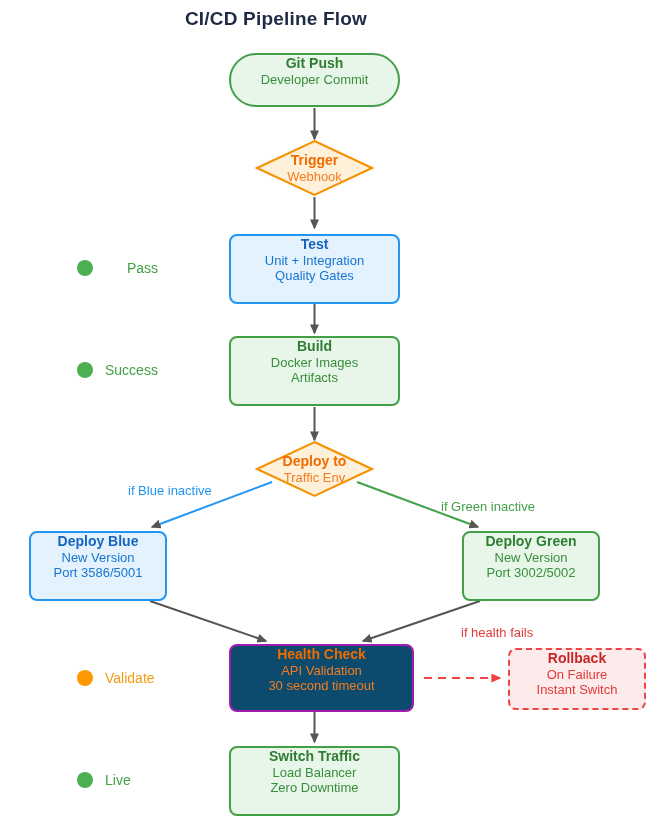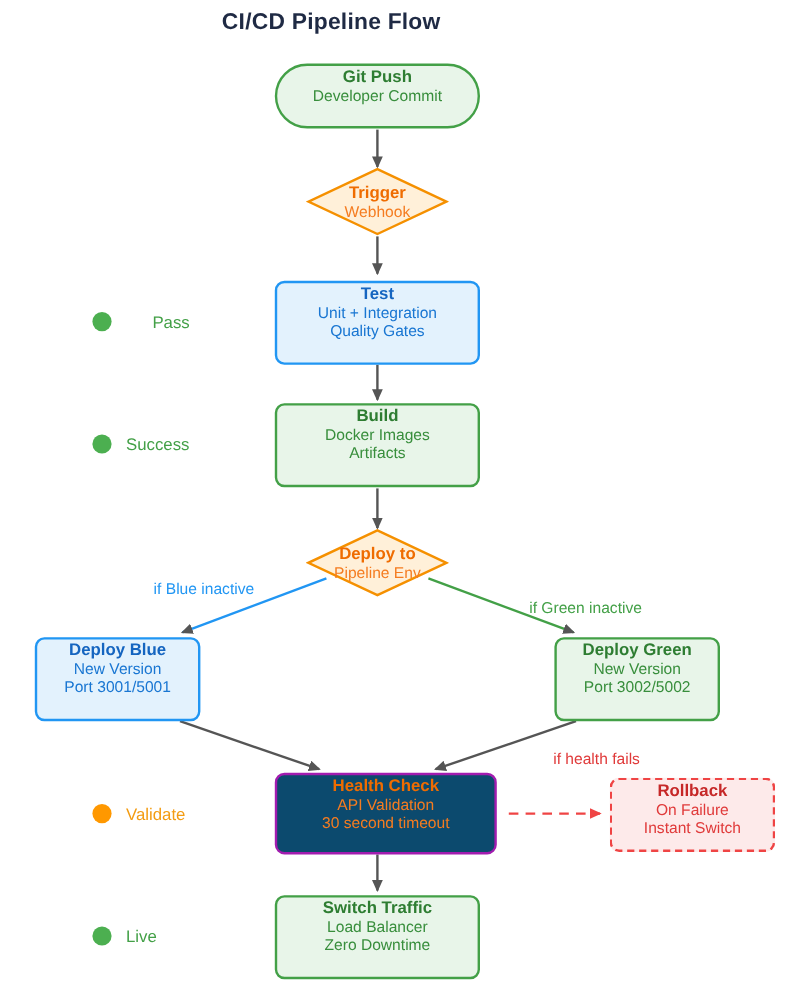--- a/index.html
+++ b/index.html
@@ -243,28 +243,28 @@
     <div class="t2">Docker Images</div>
     <div class="t3">Artifacts</div>
   </div>
 
   <div class="diamond-wrap" style="left:255px; top:440px; width:119px; height:58px;">
     <svg width="119" height="58" viewBox="0 0 119 58">
       <polygon points="59.5,2 117,29 59.5,56 2,29" fill="#fff0d9" stroke="#f59000" stroke-width="2"></polygon>
     </svg>
     <div class="diamond-label">
       <div class="t1">Deploy to</div>
-      <div class="t2">Pipeline Env</div>
+      <div class="t2">Traffic Env</div>
     </div>
   </div>
 
   <div class="node blue-node rect" style="left:29px; top:531px; width:138px; height:70px;">
     <div class="t1">Deploy Blue</div>
     <div class="t2">New Version</div>
-    <div class="t3">Port 3001/5001</div>
+    <div class="t3">Port 3586/5001</div>
   </div>
 
   <div class="node green-node rect" style="left:462px; top:531px; width:138px; height:70px;">
     <div class="t1">Deploy Green</div>
     <div class="t2">New Version</div>
     <div class="t3">Port 3002/5002</div>
   </div>
 
   <div class="node orange-node rect" style="left:229px; top:644px; width:185px; height:68px;">
     <div class="t1">Health Check</div>

